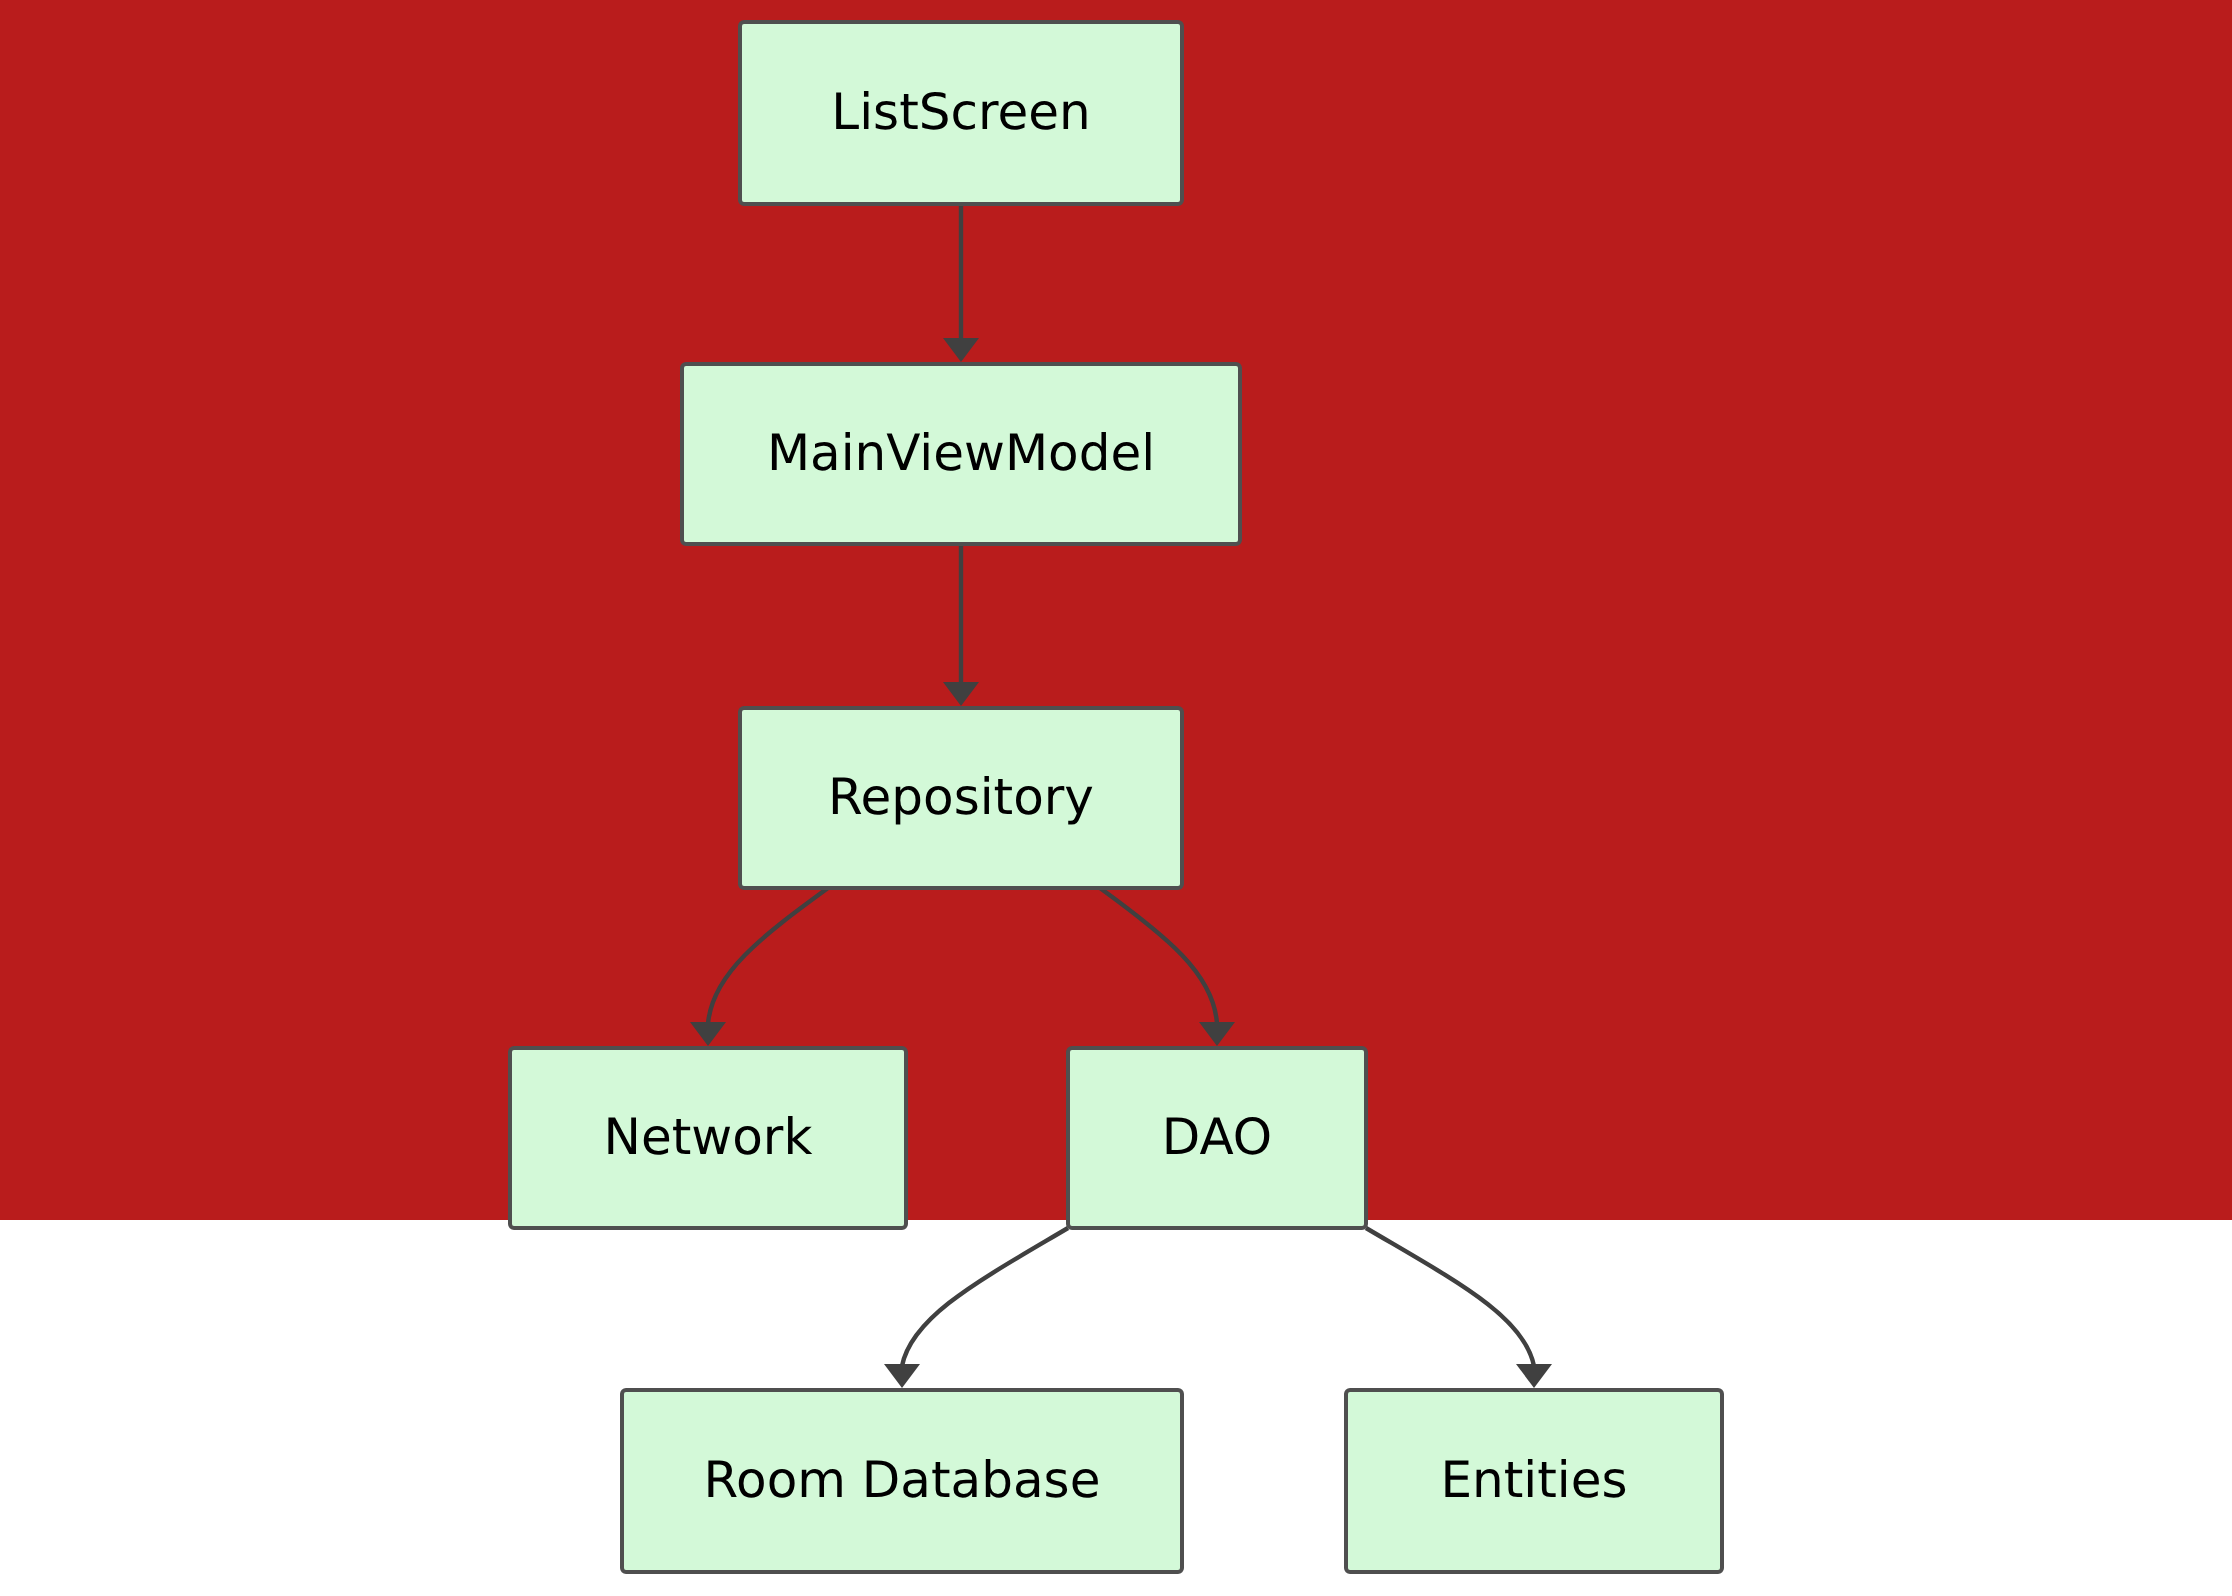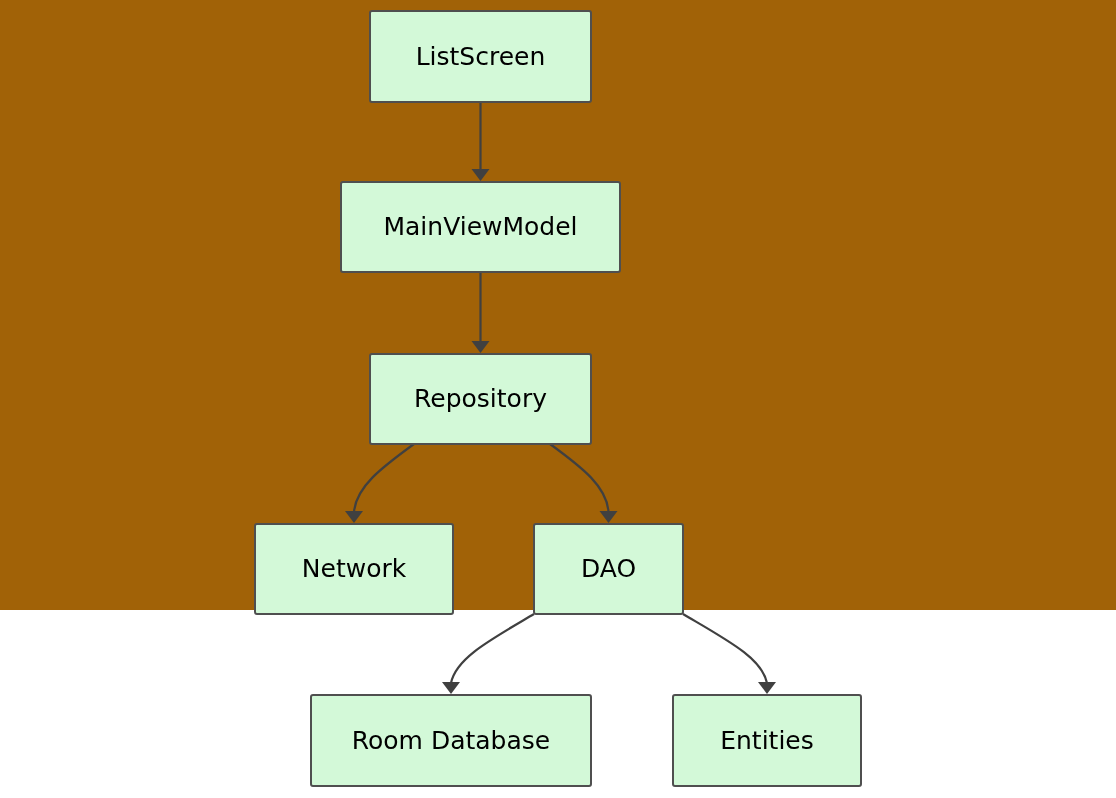--- a/index.html
+++ b/index.html
@@ -10,21 +10,21 @@
   body {
     width: 1116px;
     height: 798px;
     font-family: "DejaVu Sans", sans-serif;
     overflow: hidden;
   }
   #diagram-root {
     position: relative;
     width: 1116px;
     height: 610px;
-    background: #a16207;
+    background: #b91c1c;
   }
   svg#flowchart {
     display: block;
     width: 1116px;
     height: 798px;
   }
   .node-rect {
     stroke-width: 2px;
   }
   .node-label {

